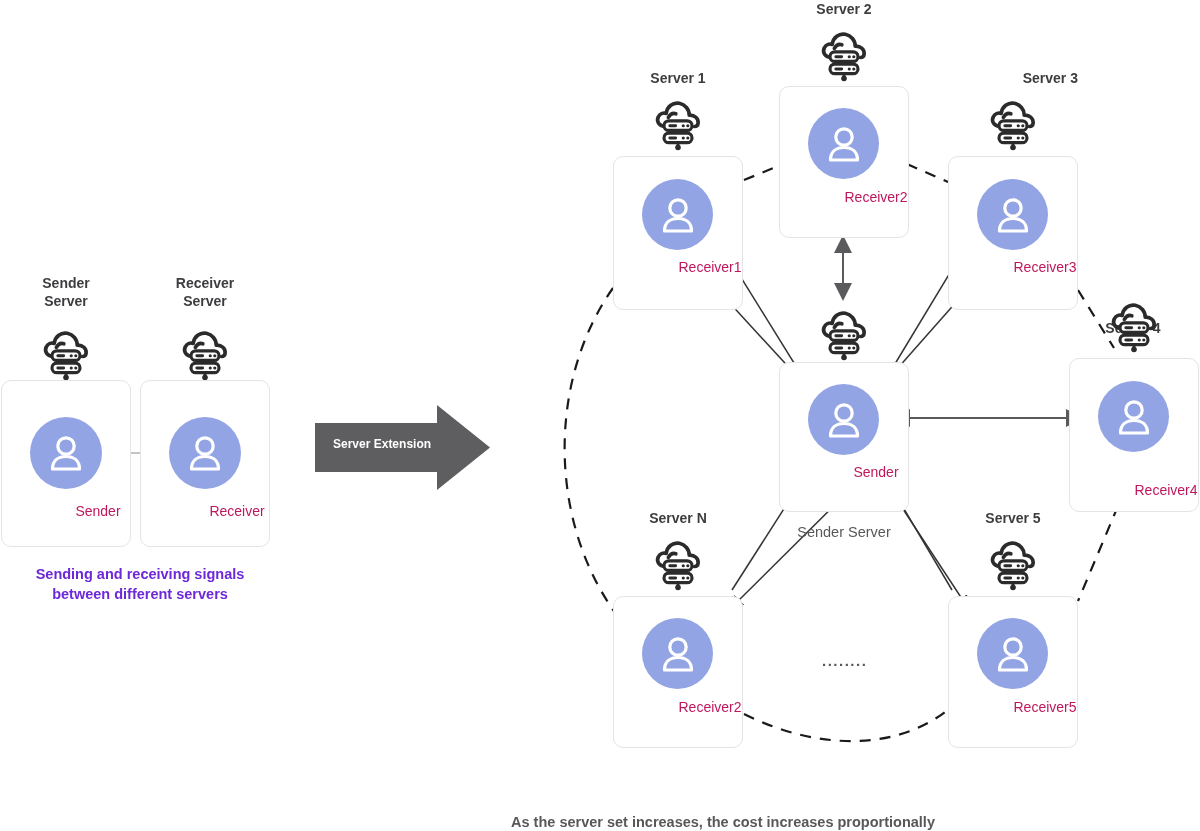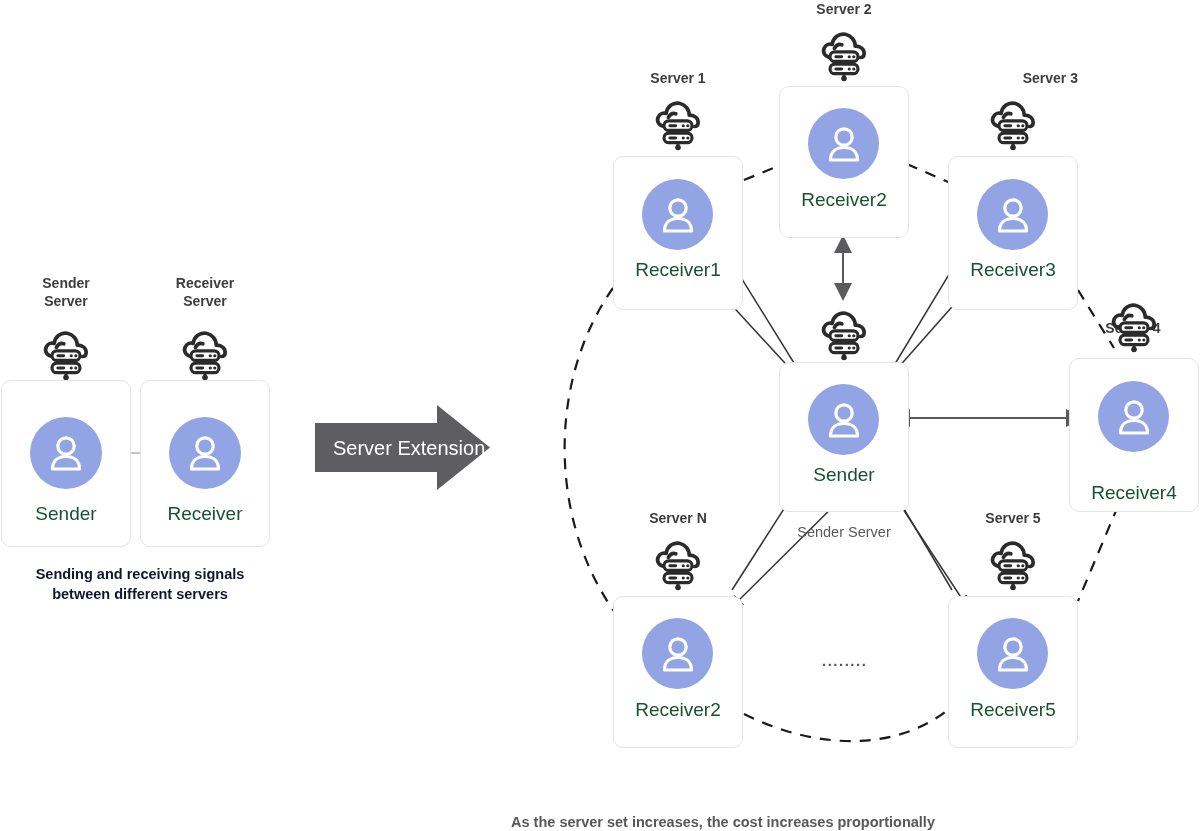--- a/index.html
+++ b/index.html
@@ -34,45 +34,46 @@
     border-radius: 50%;
     background: #93a4e4;
     display: flex;
     align-items: center;
     justify-content: center;
   }
   .avatar svg { display: block; }
   .node-label {
     position: absolute;
     text-align: center;
-    font-size: 19px;
-    color: #14532d;
+    font-size: 14px;
+    color: #be185d;
     font-family: "Liberation Sans", sans-serif;
     white-space: nowrap;
+    padding-left: 32px;
   }
   .server-title {
     position: absolute;
     text-align: center;
     font-size: 14px;
     font-weight: bold;
     color: #3d3d40;
     white-space: nowrap;
     font-family: "Liberation Sans", sans-serif;
   }
   .cloud-icon {
     position: absolute;
   }
   .cloud-icon svg { display: block; }
 
   
   .caption {
     position: absolute;
     text-align: center;
     font-weight: bold;
-    color: #0f172a;
+    color: #6d28d9;
     font-size: 14.5px;
     line-height: 1.35;
     font-family: "Liberation Sans", sans-serif;
   }
   .bottom-caption {
     position: absolute;
     text-align: center;
     font-weight: bold;
     color: #58585b;
     font-size: 14.5px;
@@ -80,22 +81,22 @@
     font-family: "Liberation Sans", sans-serif;
     width: 100%;
   }
   
   .banner {
     position: absolute;
   }
   .banner-label {
     position: absolute;
     color: #ffffff;
-    font-size: 20px;
-    font-weight: normal;
+    font-size: 12px;
+    font-weight: bold;
     white-space: nowrap;
     font-family: "Liberation Sans", sans-serif;
   }
   .sender-server-label {
     position: absolute;
     font-size: 14.5px;
     color: #58585b;
     white-space: nowrap;
     font-family: "Liberation Sans", sans-serif;
   }

